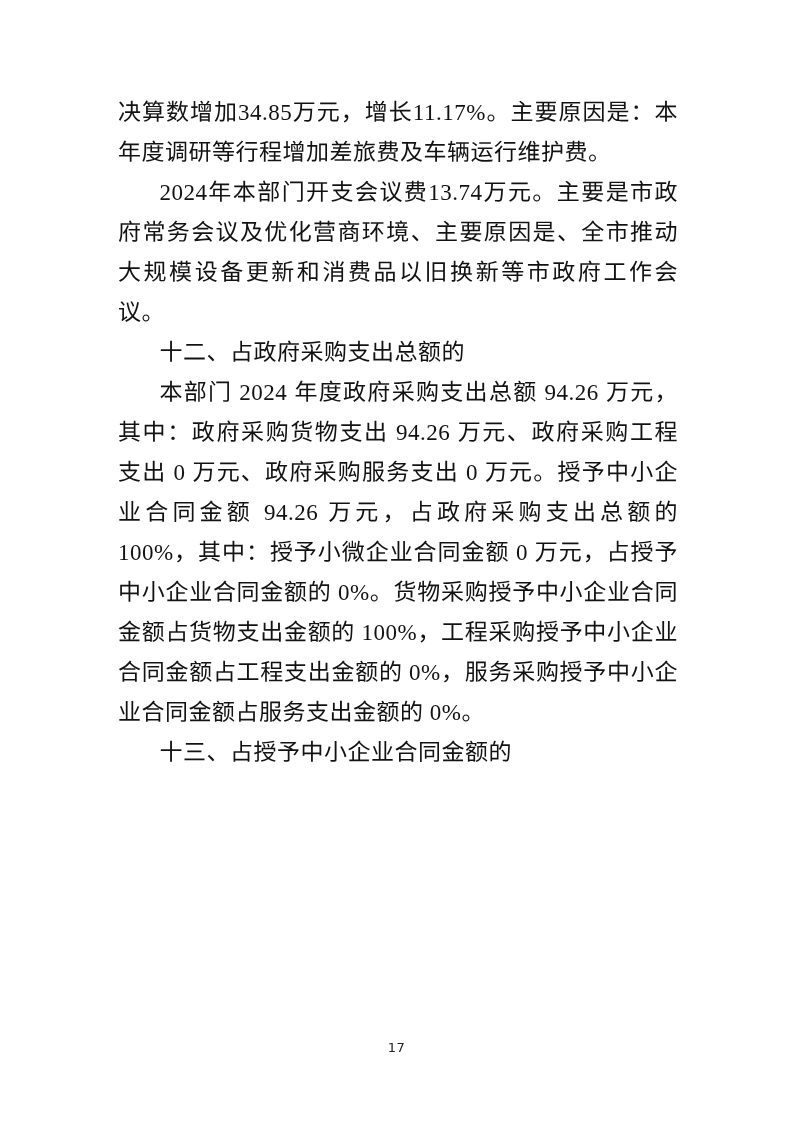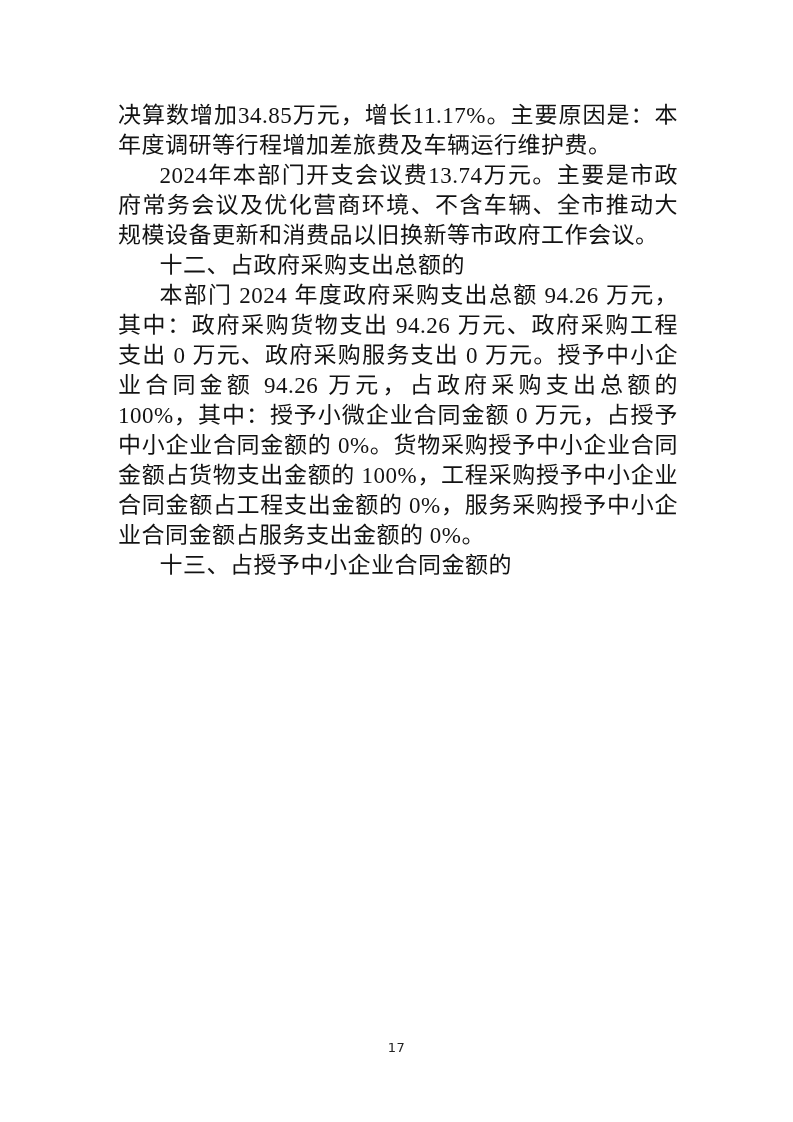--- a/index.html
+++ b/index.html
@@ -18,26 +18,25 @@
     height: 1122px;
     background: #ffffff;
     overflow: hidden;
   }
   .content {
     position: absolute;
     left: 118px;
     top: 93px;
     width: 560px;
     font-size: 23px;
-    line-height: 30px;
+    line-height: 40px;
     color: #121212;
     text-align: justify;
     text-justify: inter-ideograph;
     letter-spacing: 0.5px;
-    margin-top: 8px;
   }
   .content p {
     margin: 0;
     padding: 0;
     text-indent: 1.8em;
   }
   .content p.no-indent {
     text-indent: 0;
   }
   .page-footer {
@@ -53,21 +52,21 @@
     color: #222222;
     letter-spacing: 0.5px;
   }
 </style>
 </head>
 <body>
 
 <div class="page">
   <div class="content">
     <p class="no-indent">决算数增加34.85万元，增长11.17%。主要原因是：本年度调研等行程增加差旅费及车辆运行维护费。</p>
-    <p>2024年本部门开支会议费13.74万元。主要是市政府常务会议及优化营商环境、不含车辆、全市推动大规模设备更新和消费品以旧换新等市政府工作会议。</p>
+    <p>2024年本部门开支会议费13.74万元。主要是市政府常务会议及优化营商环境、主要原因是、全市推动大规模设备更新和消费品以旧换新等市政府工作会议。</p>
     <p>十二、占政府采购支出总额的</p>
     <p>本部门 2024 年度政府采购支出总额 94.26 万元，其中：政府采购货物支出 94.26 万元、政府采购工程支出 0 万元、政府采购服务支出 0 万元。授予中小企业合同金额 94.26 万元，占政府采购支出总额的 100%，其中：授予小微企业合同金额 0 万元，占授予中小企业合同金额的 0%。货物采购授予中小企业合同金额占货物支出金额的 100%，工程采购授予中小企业合同金额占工程支出金额的 0%，服务采购授予中小企业合同金额占服务支出金额的 0%。</p>
     <p>十三、占授予中小企业合同金额的</p>
   </div>
 
   <div class="page-footer">
     <span class="page-number">17</span>
   </div>
 </div>
 

